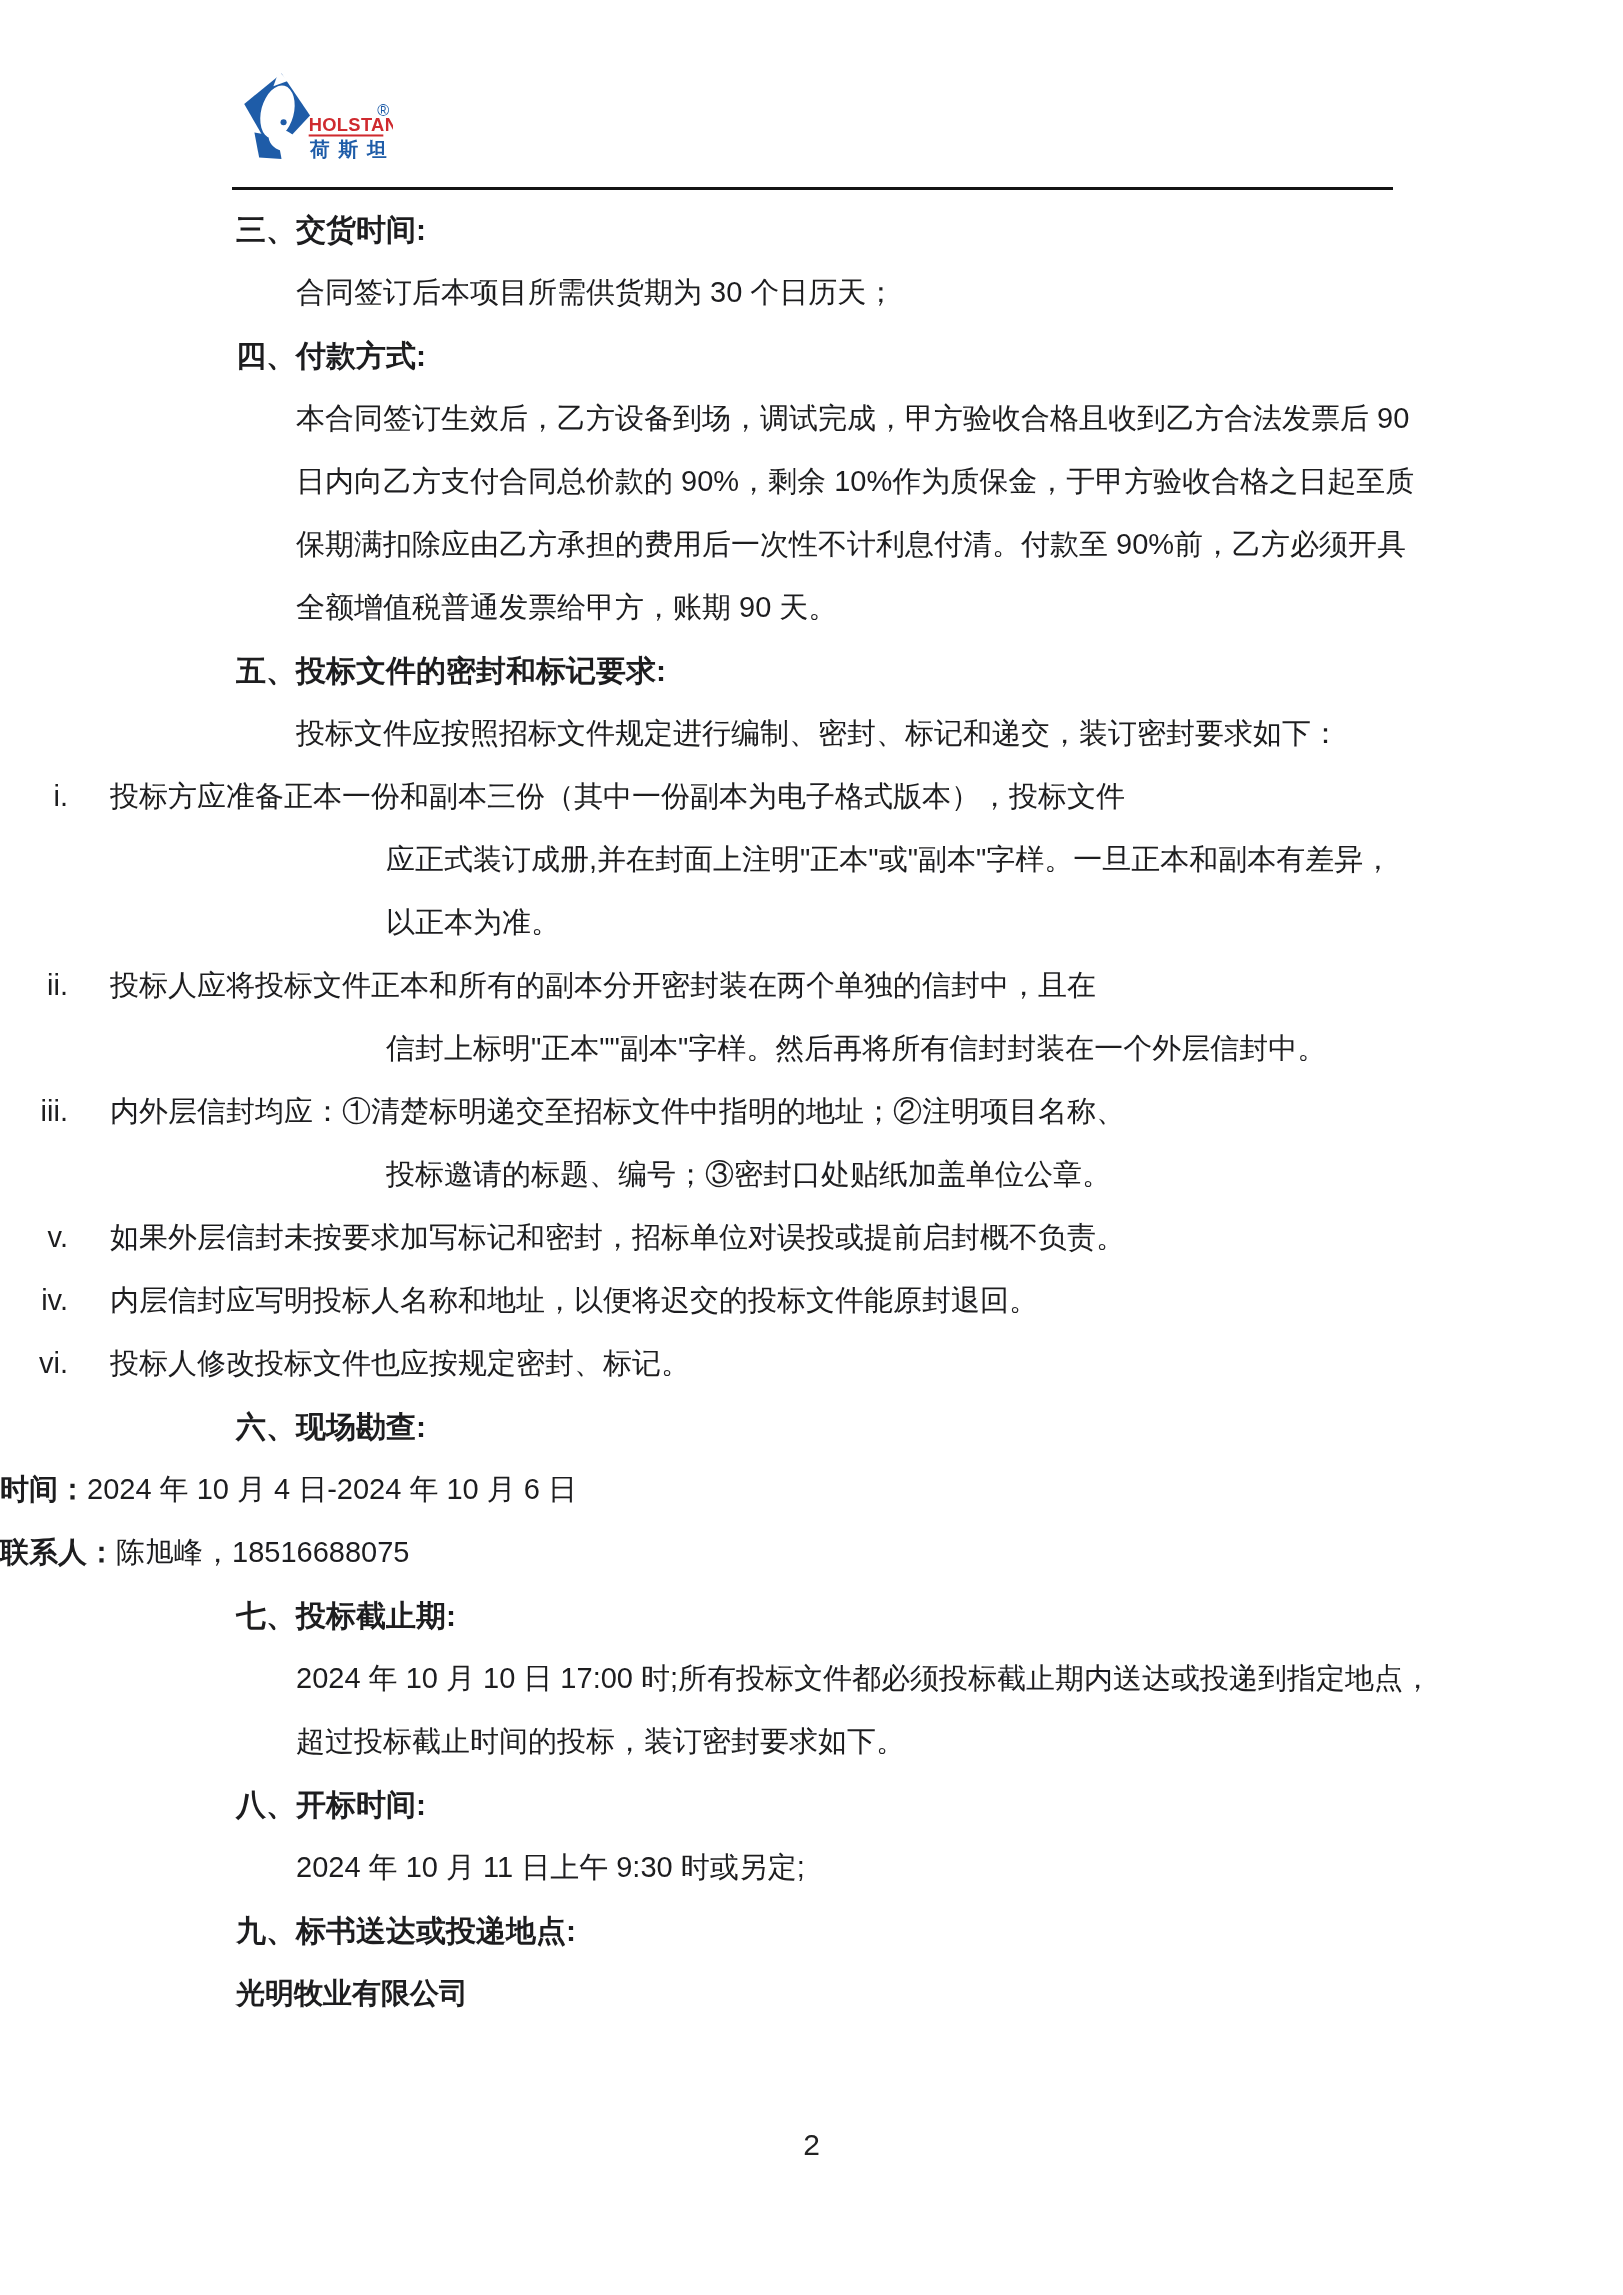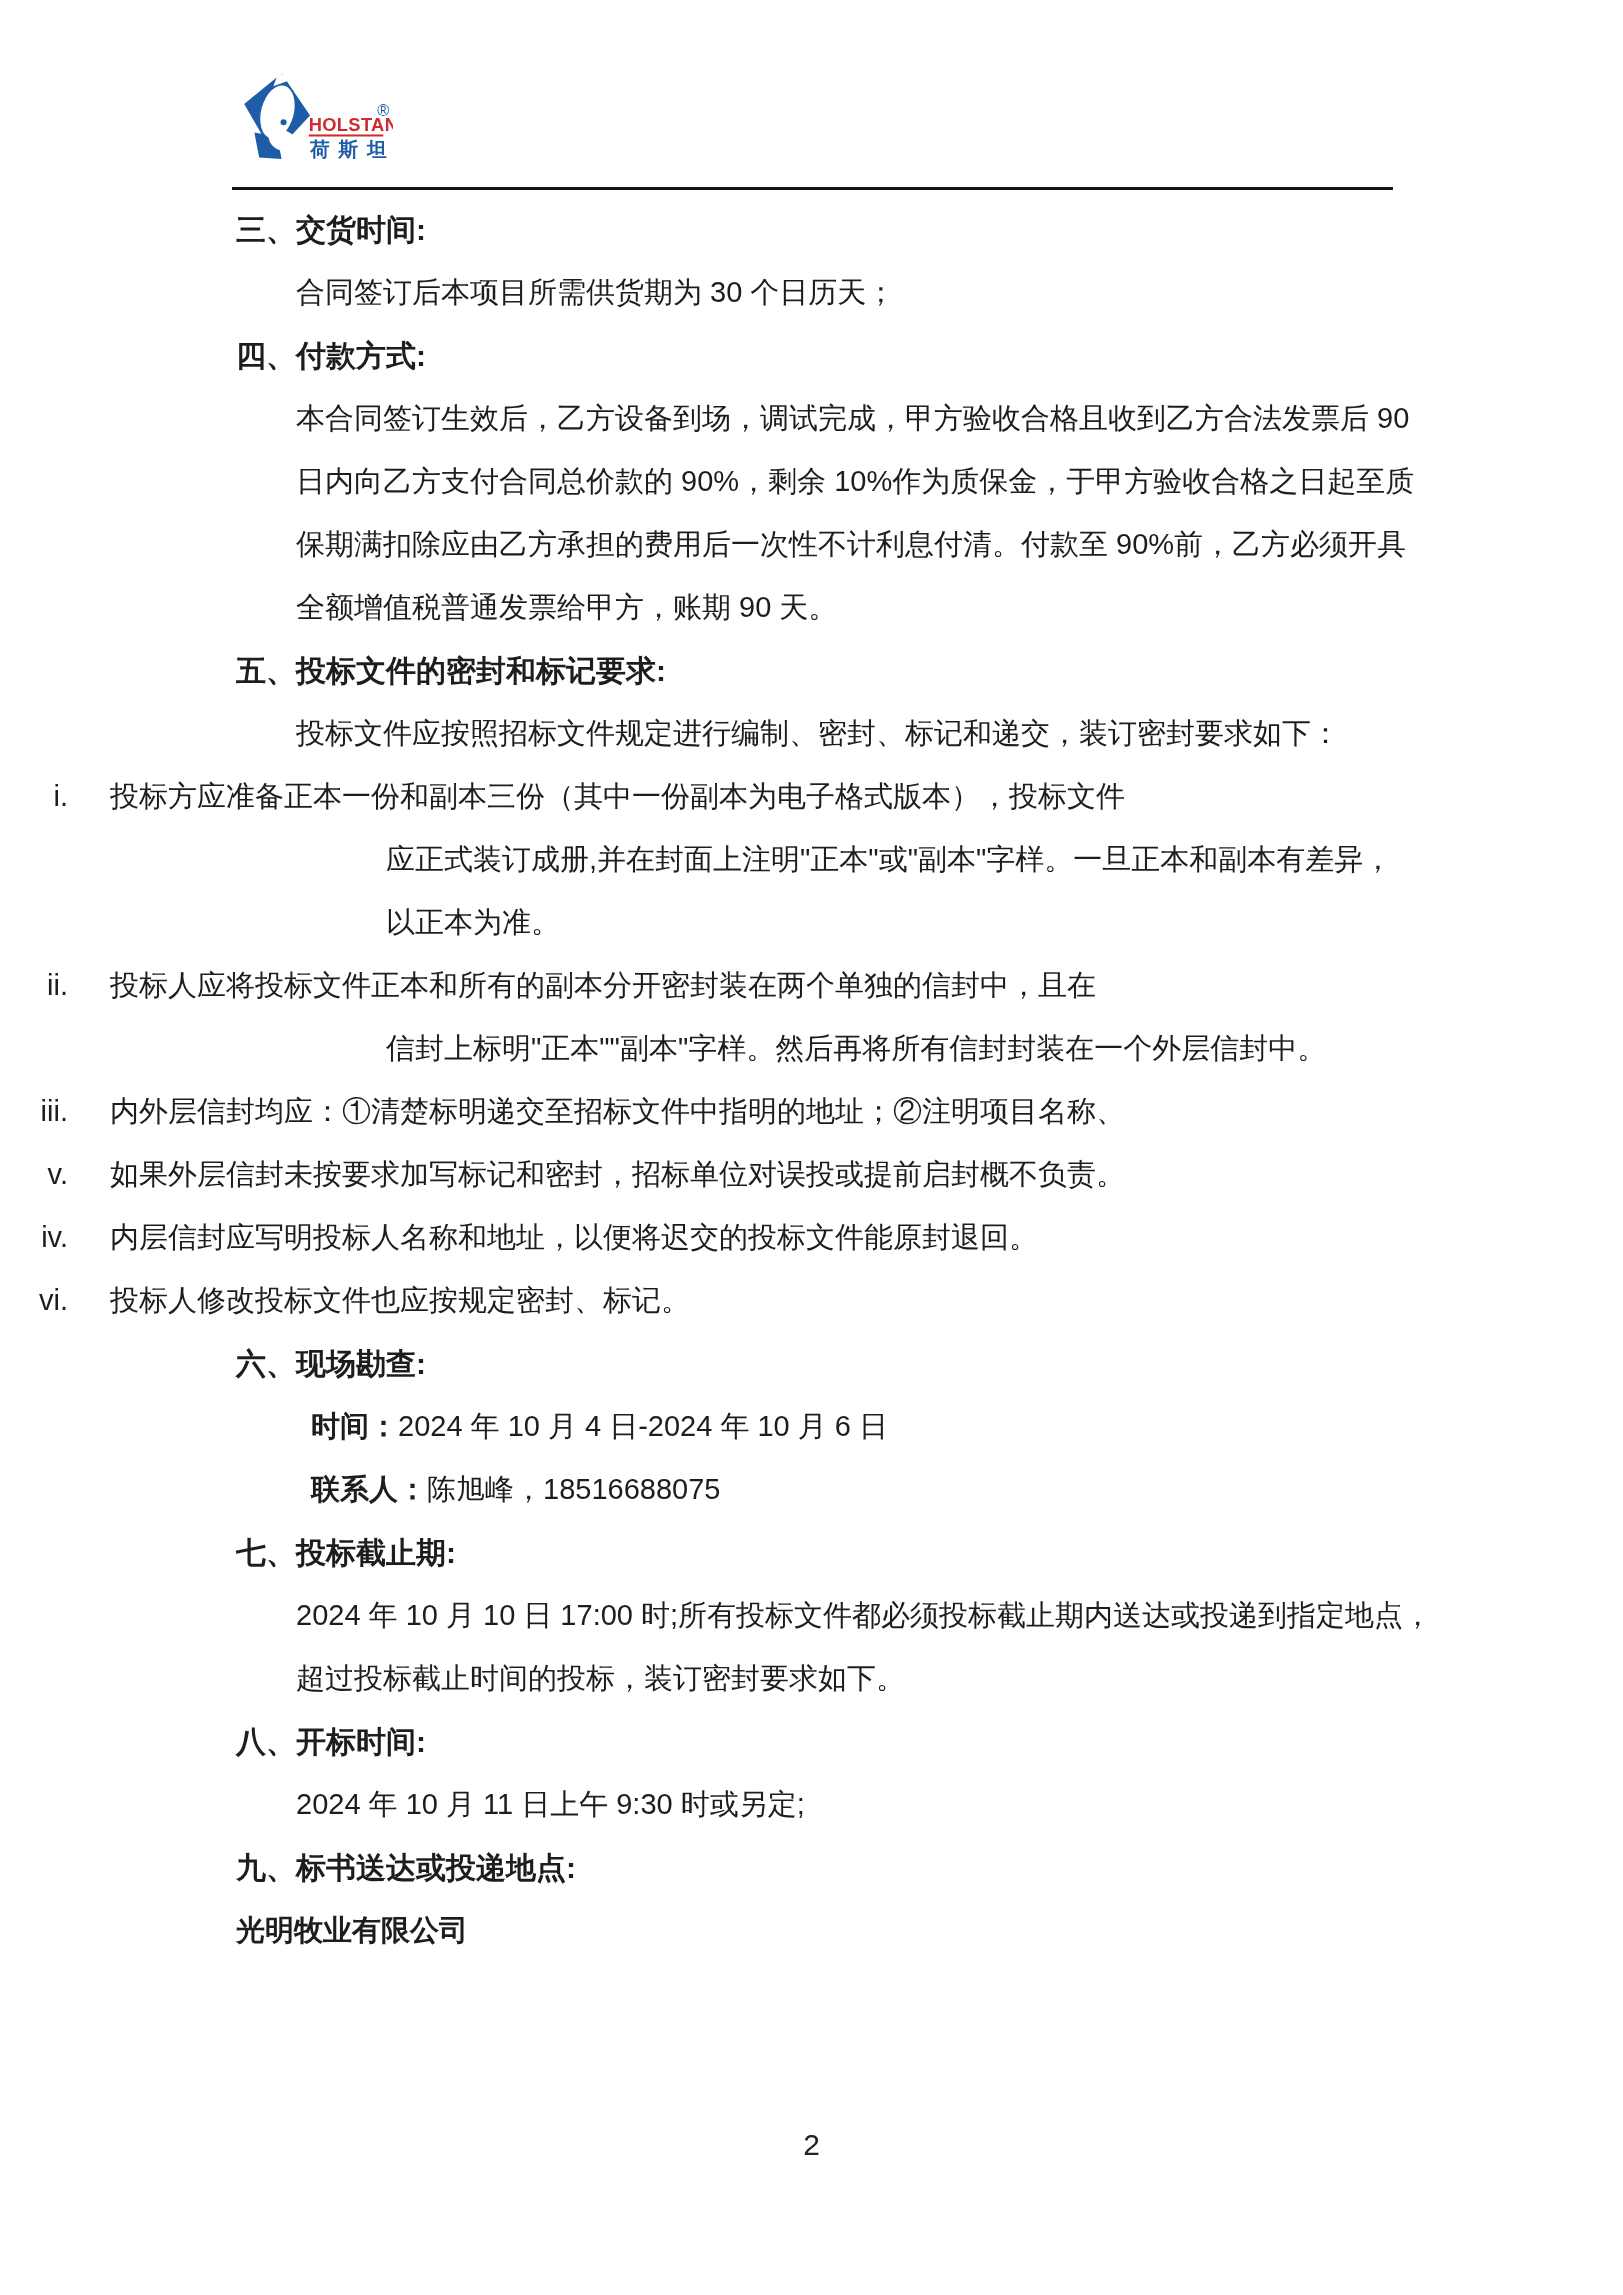--- a/index.html
+++ b/index.html
@@ -27,21 +27,21 @@
     white-space: pre;
   }
   .line.heading  { padding-left: 236px; font-weight: 700; font-size: 30px; }
   .line.body     { padding-left: 296px; }
   .line.list     { }
   .line.list .marker {
     display: inline-block; width: 68px; text-align: right;
     margin-right: 42px;
   }
   .line.list-cont{ padding-left: 386px; }
-  .line.labeled  { padding-left: 311px; }
+  .line.labeled  { }
   .line.labeled .label { font-weight: 700; }
   .line.company  { padding-left: 236px; font-weight: 700; }
 
   .page-number {
     position: absolute; left: 0; top: 2113px;
     width: 1623px; height: 63px; line-height: 63px;
     text-align: center; font-size: 30px; color: #222222;
   }
 </style>
 </head>
@@ -81,20 +81,21 @@
       <div class="line body">保期满扣除应由乙方承担的费用后一次性不计利息付清。付款至 90%前，乙方必须开具</div>
       <div class="line body">全额增值税普通发票给甲方，账期 90 天。</div>
       <div class="line heading">五、投标文件的密封和标记要求:</div>
       <div class="line body">投标文件应按照招标文件规定进行编制、密封、标记和递交，装订密封要求如下：</div>
       <div class="line list"><span class="marker">i.</span><span>投标方应准备正本一份和副本三份（其中一份副本为电子格式版本），投标文件</span></div>
       <div class="line list-cont">应正式装订成册,并在封面上注明"正本"或"副本"字样。一旦正本和副本有差异，</div>
       <div class="line list-cont">以正本为准。</div>
       <div class="line list"><span class="marker">ii.</span><span>投标人应将投标文件正本和所有的副本分开密封装在两个单独的信封中，且在</span></div>
       <div class="line list-cont">信封上标明"正本""副本"字样。然后再将所有信封封装在一个外层信封中。</div>
       <div class="line list"><span class="marker">iii.</span><span>内外层信封均应：①清楚标明递交至招标文件中指明的地址；②注明项目名称、</span></div>
+      <div class="line list-cont">投标邀请的标题、编号；③密封口处贴纸加盖单位公章。</div>
       <div class="line list"><span class="marker">v.</span><span>如果外层信封未按要求加写标记和密封，招标单位对误投或提前启封概不负责。</span></div>
       <div class="line list"><span class="marker">iv.</span><span>内层信封应写明投标人名称和地址，以便将迟交的投标文件能原封退回。</span></div>
       <div class="line list"><span class="marker">vi.</span><span>投标人修改投标文件也应按规定密封、标记。</span></div>
       <div class="line heading">六、现场勘查:</div>
       <div class="line labeled"><span class="label">时间：</span><span>2024 年 10 月 4 日-2024 年 10 月 6 日</span></div>
       <div class="line labeled"><span class="label">联系人：</span><span>陈旭峰，18516688075</span></div>
       <div class="line heading">七、投标截止期:</div>
       <div class="line body">2024 年 10 月 10 日 17:00 时;所有投标文件都必须投标截止期内送达或投递到指定地点，</div>
       <div class="line body">超过投标截止时间的投标，装订密封要求如下。</div>
       <div class="line heading">八、开标时间:</div>

